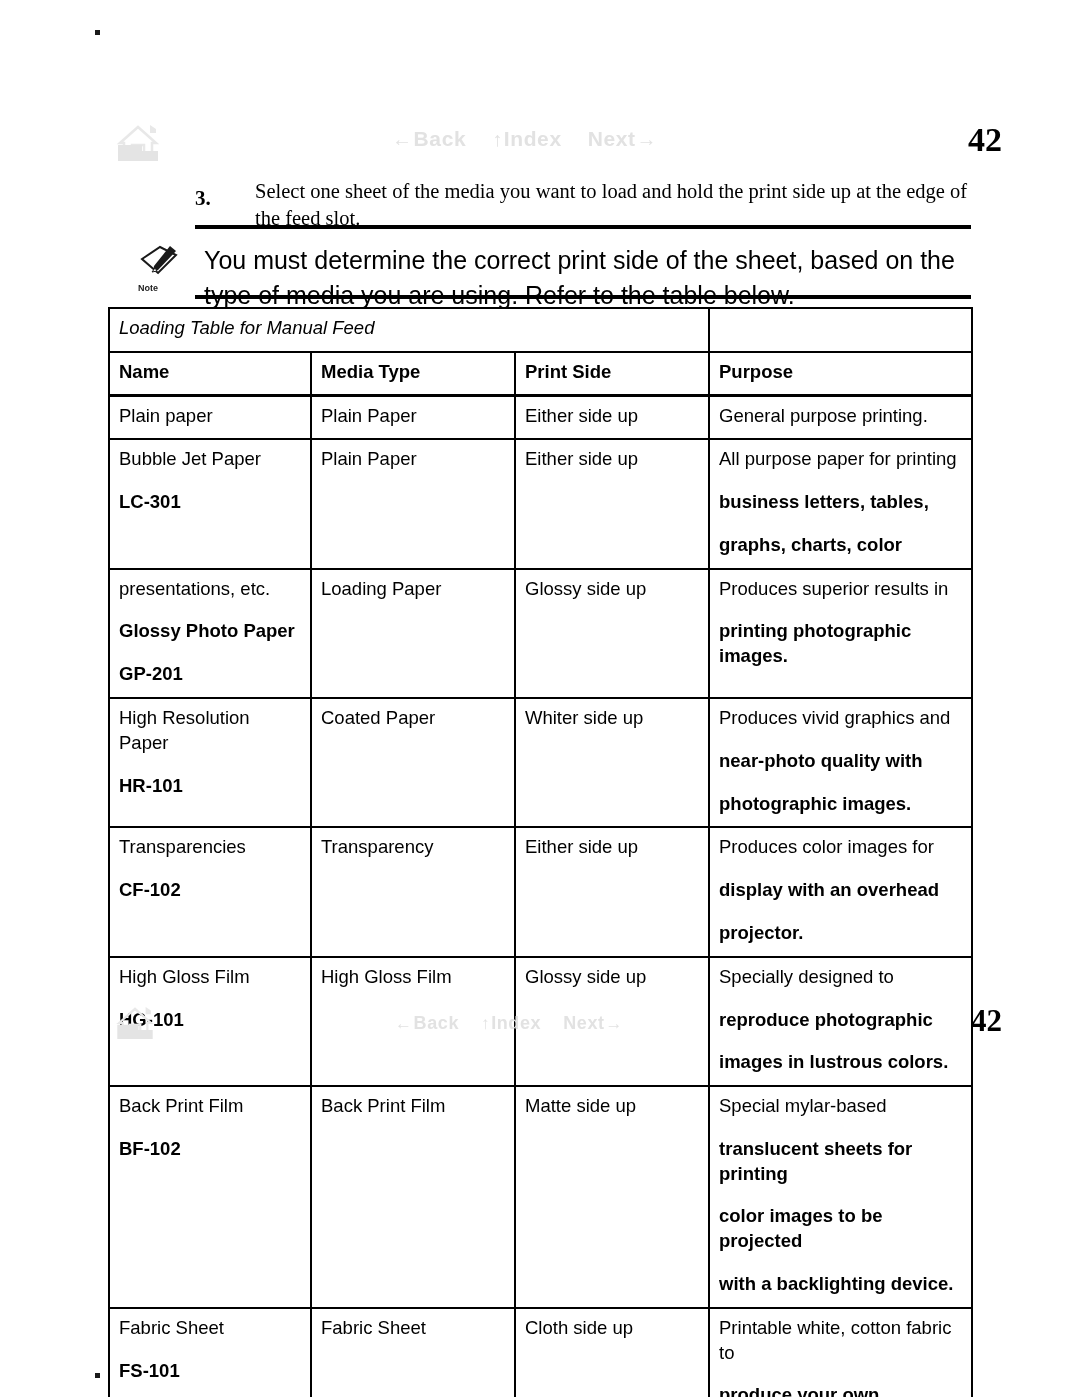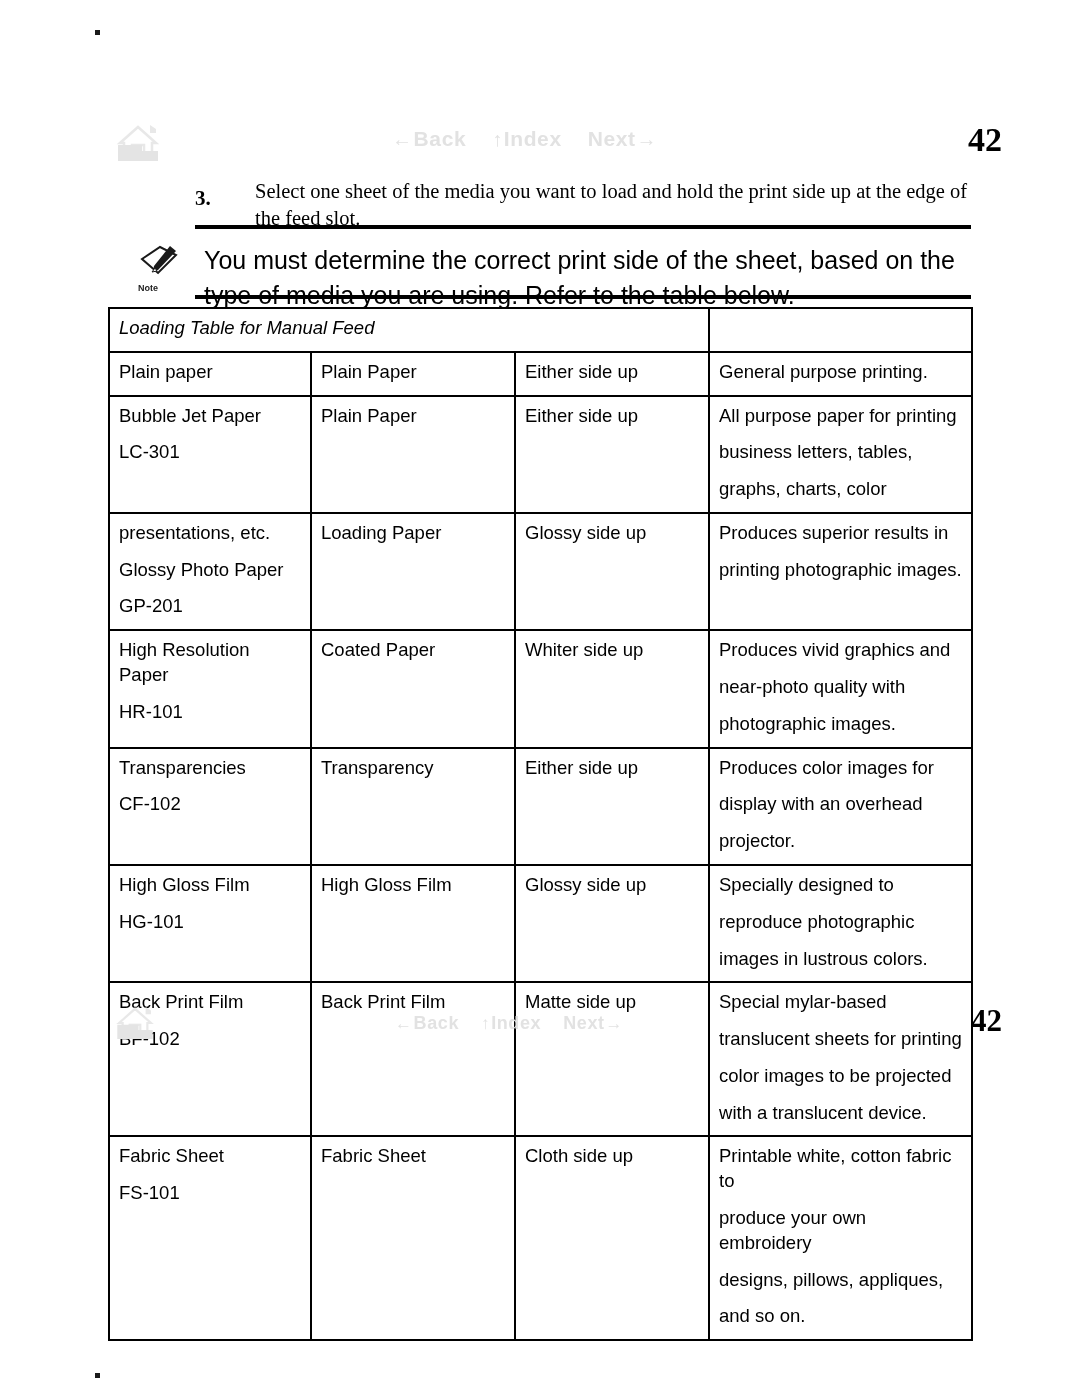--- a/index.html
+++ b/index.html
@@ -185,21 +185,21 @@
   .tbl tr.head-row th {
     font-weight: bold;
     border-bottom-width: 3px;
     border-top-width: 2px;
     padding-bottom: 9px;
   }
   .tbl tr.body-row td {
     border-top-width: 2px;
   }
   .cell-line { display: block; }
-  .cell-line + .cell-line { margin-top: 12px; }
+  .cell-line + .cell-line { margin-top: 18px; font-weight: bold; }
 </style>
 </head>
 <body>
 
 <div class="page">
 
   <div class="reg-mark reg-tl"></div>
   <div class="reg-mark reg-bl"></div>
 
   <div class="navbar top">
@@ -254,20 +254,26 @@
       <col class="col-1">
         <col class="col-2">
         <col class="col-3">
         <col class="col-4">
     </colgroup>
     <tbody id="table-body">
       <tr class="title-row">
         <td class="tbl-title" colspan="3">Loading Table for Manual Feed</td>
         <td></td>
       </tr>
+      <tr class="head-row">
+        <th>Name</th>
+        <th>Media Type</th>
+        <th>Print Side</th>
+        <th>Purpose</th>
+      </tr>
     <tr class="body-row">
           <td>
             <span class="cell-line">Plain paper</span>
           </td>
           <td>
             <span class="cell-line">Plain Paper</span>
           </td>
           <td>
             <span class="cell-line">Either side up</span>
           </td>
@@ -368,21 +374,21 @@
           <td>
             <span class="cell-line">Back Print Film</span>
           </td>
           <td>
             <span class="cell-line">Matte side up</span>
           </td>
           <td>
             <span class="cell-line">Special mylar-based</span>
             <span class="cell-line">translucent sheets for printing</span>
             <span class="cell-line">color images to be projected</span>
-            <span class="cell-line">with a translucent device.</span>
+            <span class="cell-line">with a backlighting device.</span>
           </td>
         </tr>
         <tr class="body-row">
           <td>
             <span class="cell-line">Fabric Sheet</span>
             <span class="cell-line">FS-101</span>
           </td>
           <td>
             <span class="cell-line">Fabric Sheet</span>
           </td>

